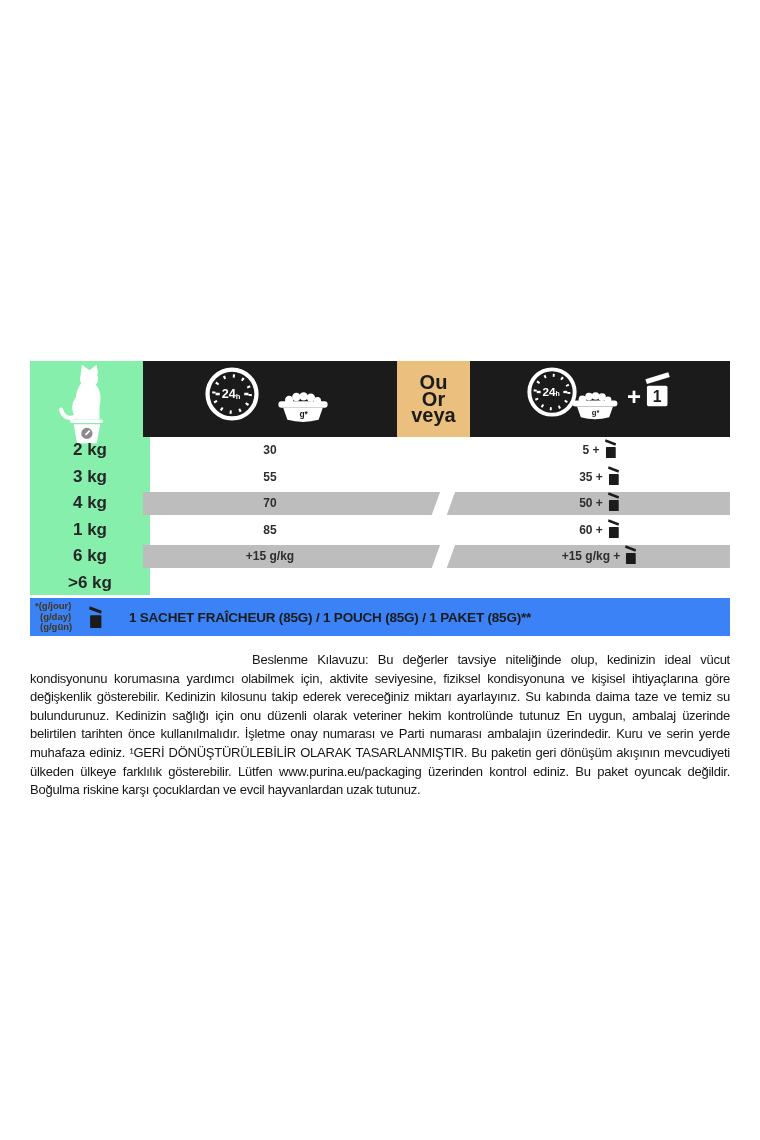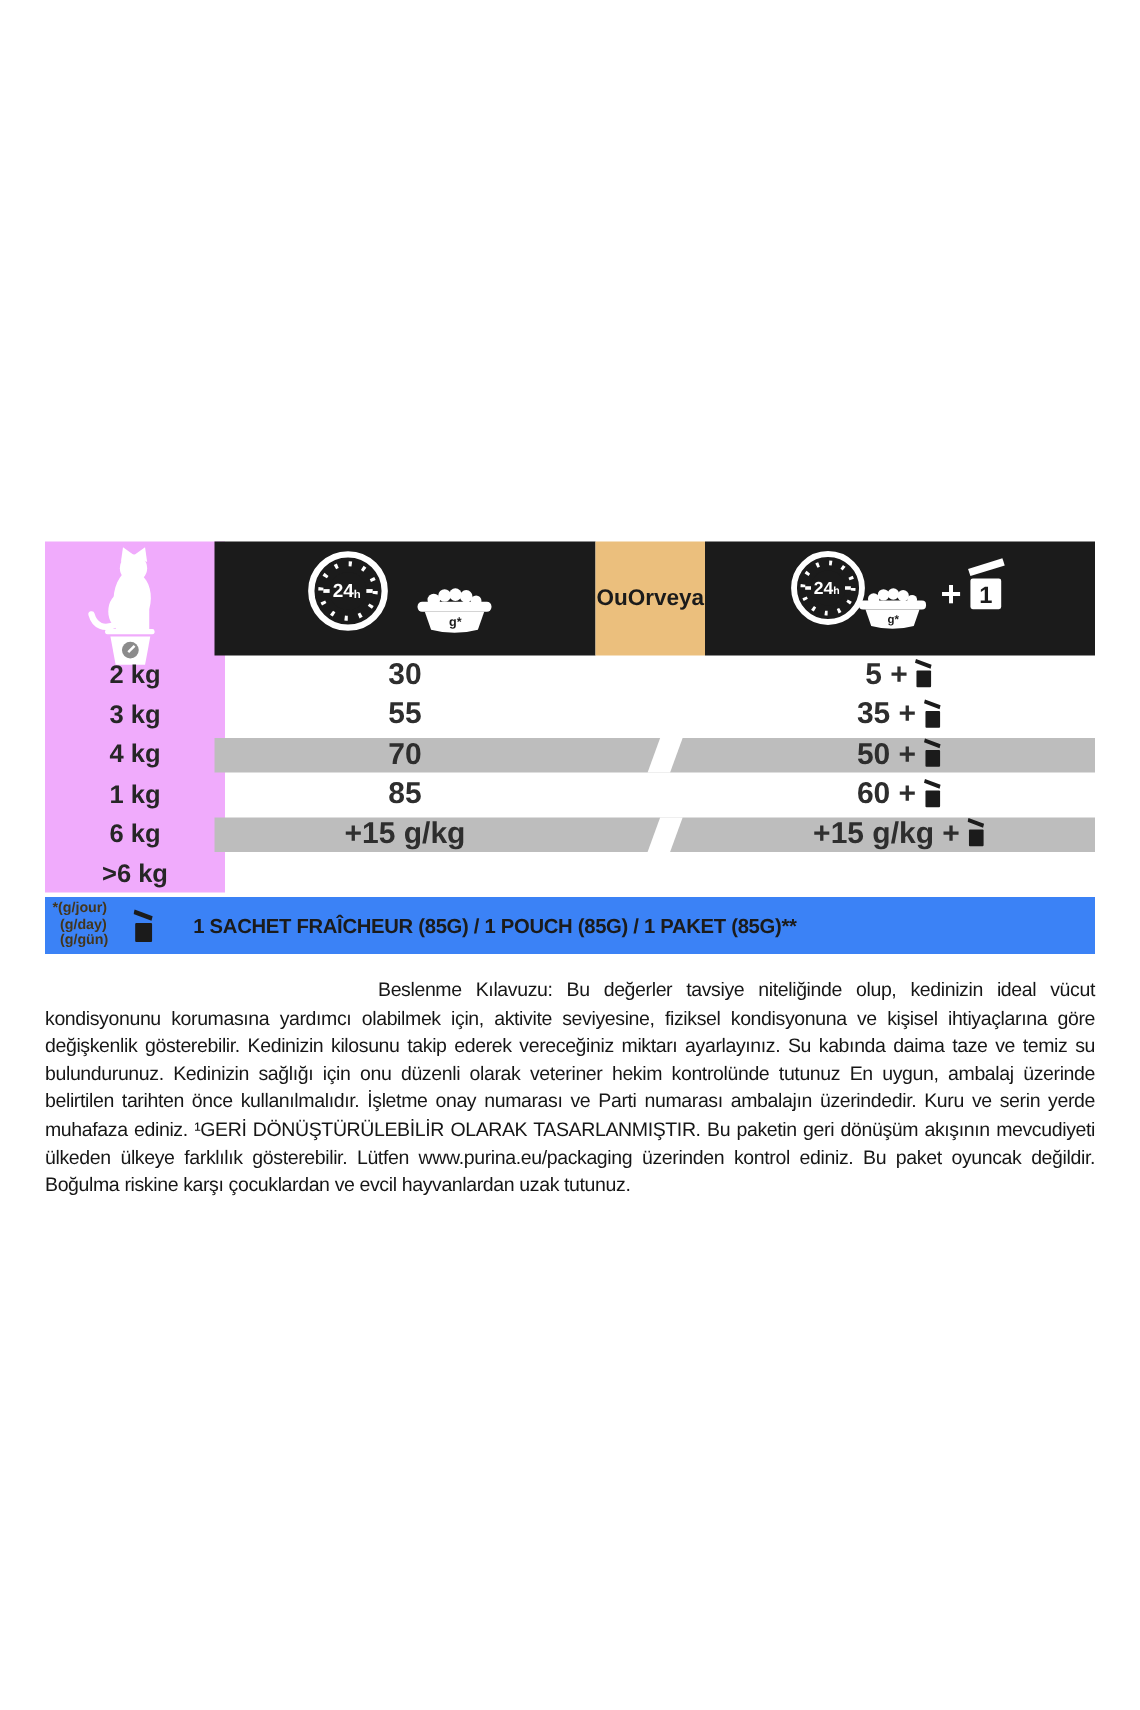--- a/index.html
+++ b/index.html
@@ -4,47 +4,47 @@
 <style>
   html,body{margin:0;padding:0;}
   body{
     width:760px;height:1140px;background:#ffffff;position:relative;
     font-family:"Liberation Sans", sans-serif;
     -webkit-font-smoothing:antialiased;
   }
   .table-wrap{position:absolute;left:30px;top:361px;width:700px;height:276px;}
 
   
-  .weight-col{position:absolute;left:0;top:0;width:120px;height:234px;background:#f0abfc;}
+  .weight-col{position:absolute;left:0;top:0;width:120px;height:234px;background:#86efac;}
   .cat-scale{position:absolute;left:17px;top:3px;}
   .weight-labels{position:absolute;left:0;top:76px;width:100%;}
   .weight-label{height:26.5px;line-height:26.5px;text-align:center;
     font-weight:bold;font-size:17px;color:#262626;}
 
   
   .hdr{position:absolute;top:0;height:76px;background:#1B1B1B;display:flex;
     align-items:flex-start;justify-content:center;overflow:hidden;}
   .hdr-dry{left:113px;width:254px;gap:23px;}
   .hdr-mix{left:440px;width:260px;}
   .hdr-or{position:absolute;left:367px;top:0;width:73px;height:76px;background:#EBBF7D;
-    display:flex;align-items:center;justify-content:center;
-    font-weight:bold;font-size:15px;line-height:16.5px;color:#1B1B1B;}
+    display:flex;flex-direction:column;align-items:center;justify-content:center;
+    font-weight:bold;font-size:20px;line-height:16.5px;color:#1B1B1B;}
   .clock{margin-top:6px;}
   .bowl{margin-left:-12px;margin-top:30px;}
   .hdr-plus{color:#fff;font-weight:bold;font-size:24px;margin:22px 2px 0 2px;}
   .pouch-big{margin-top:8px;}
 
   
   .rows{position:absolute;left:113px;top:76px;width:587px;}
   .row{position:relative;height:26.5px;}
   .row.gray::before{content:'';position:absolute;left:0;right:0;top:2px;bottom:2px;background:#BDBDBD;}
   .row.gray::after{content:'';position:absolute;top:2px;bottom:2px;left:293px;width:15px;
     background:#ffffff;transform:skewX(-20deg);}
   .cell{position:absolute;top:0;height:100%;display:flex;align-items:center;justify-content:center;
-    font-weight:bold;font-size:20px;color:#2e2e2e;z-index:2;}
+    font-weight:bold;font-size:12px;color:#2e2e2e;z-index:2;}
   .cell-dry{left:0;width:254px;}
   .cell-mix{left:327px;width:260px;gap:5px;}
   .cell-mix svg{margin-top:-2px;}
 
   
   .footnote{position:absolute;left:0;top:237px;width:700px;height:38px;background:#3b82f6;}
   .fn-left{position:absolute;left:5px;top:3px;font-size:9.5px;font-weight:bold;
     color:#43351c;line-height:10.6px;}
   .fn-left div:nth-child(2),.fn-left div:nth-child(3){padding-left:5px;}
   .fn-center{position:absolute;left:0;top:0;width:560px;height:100%;display:flex;

